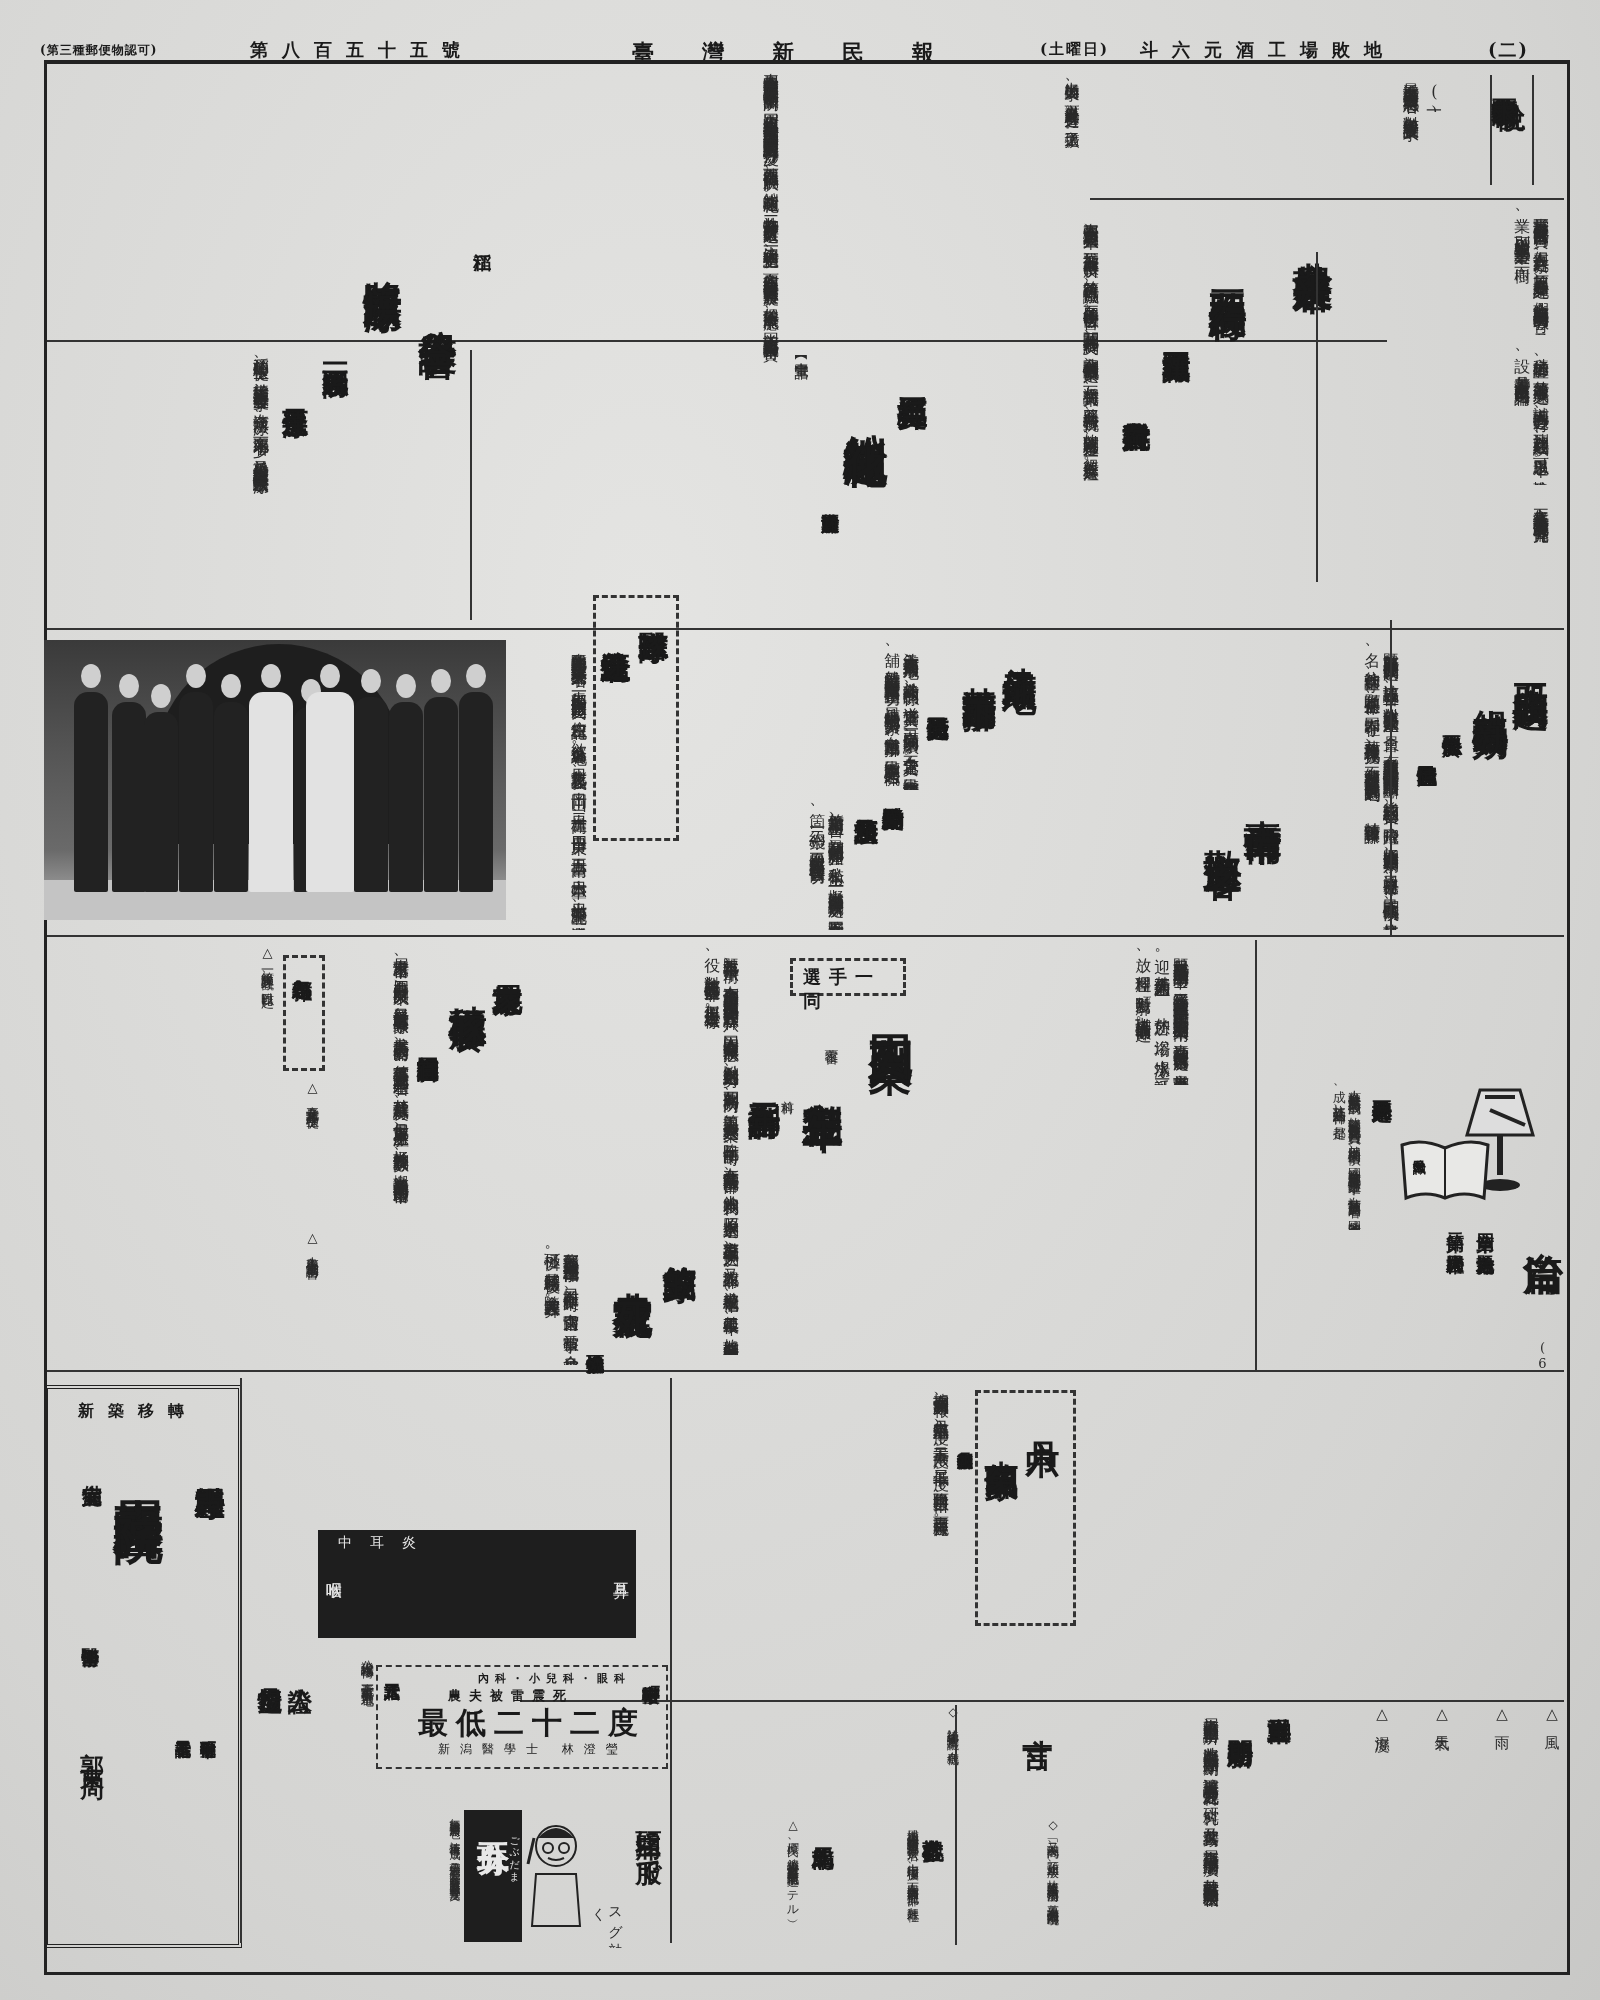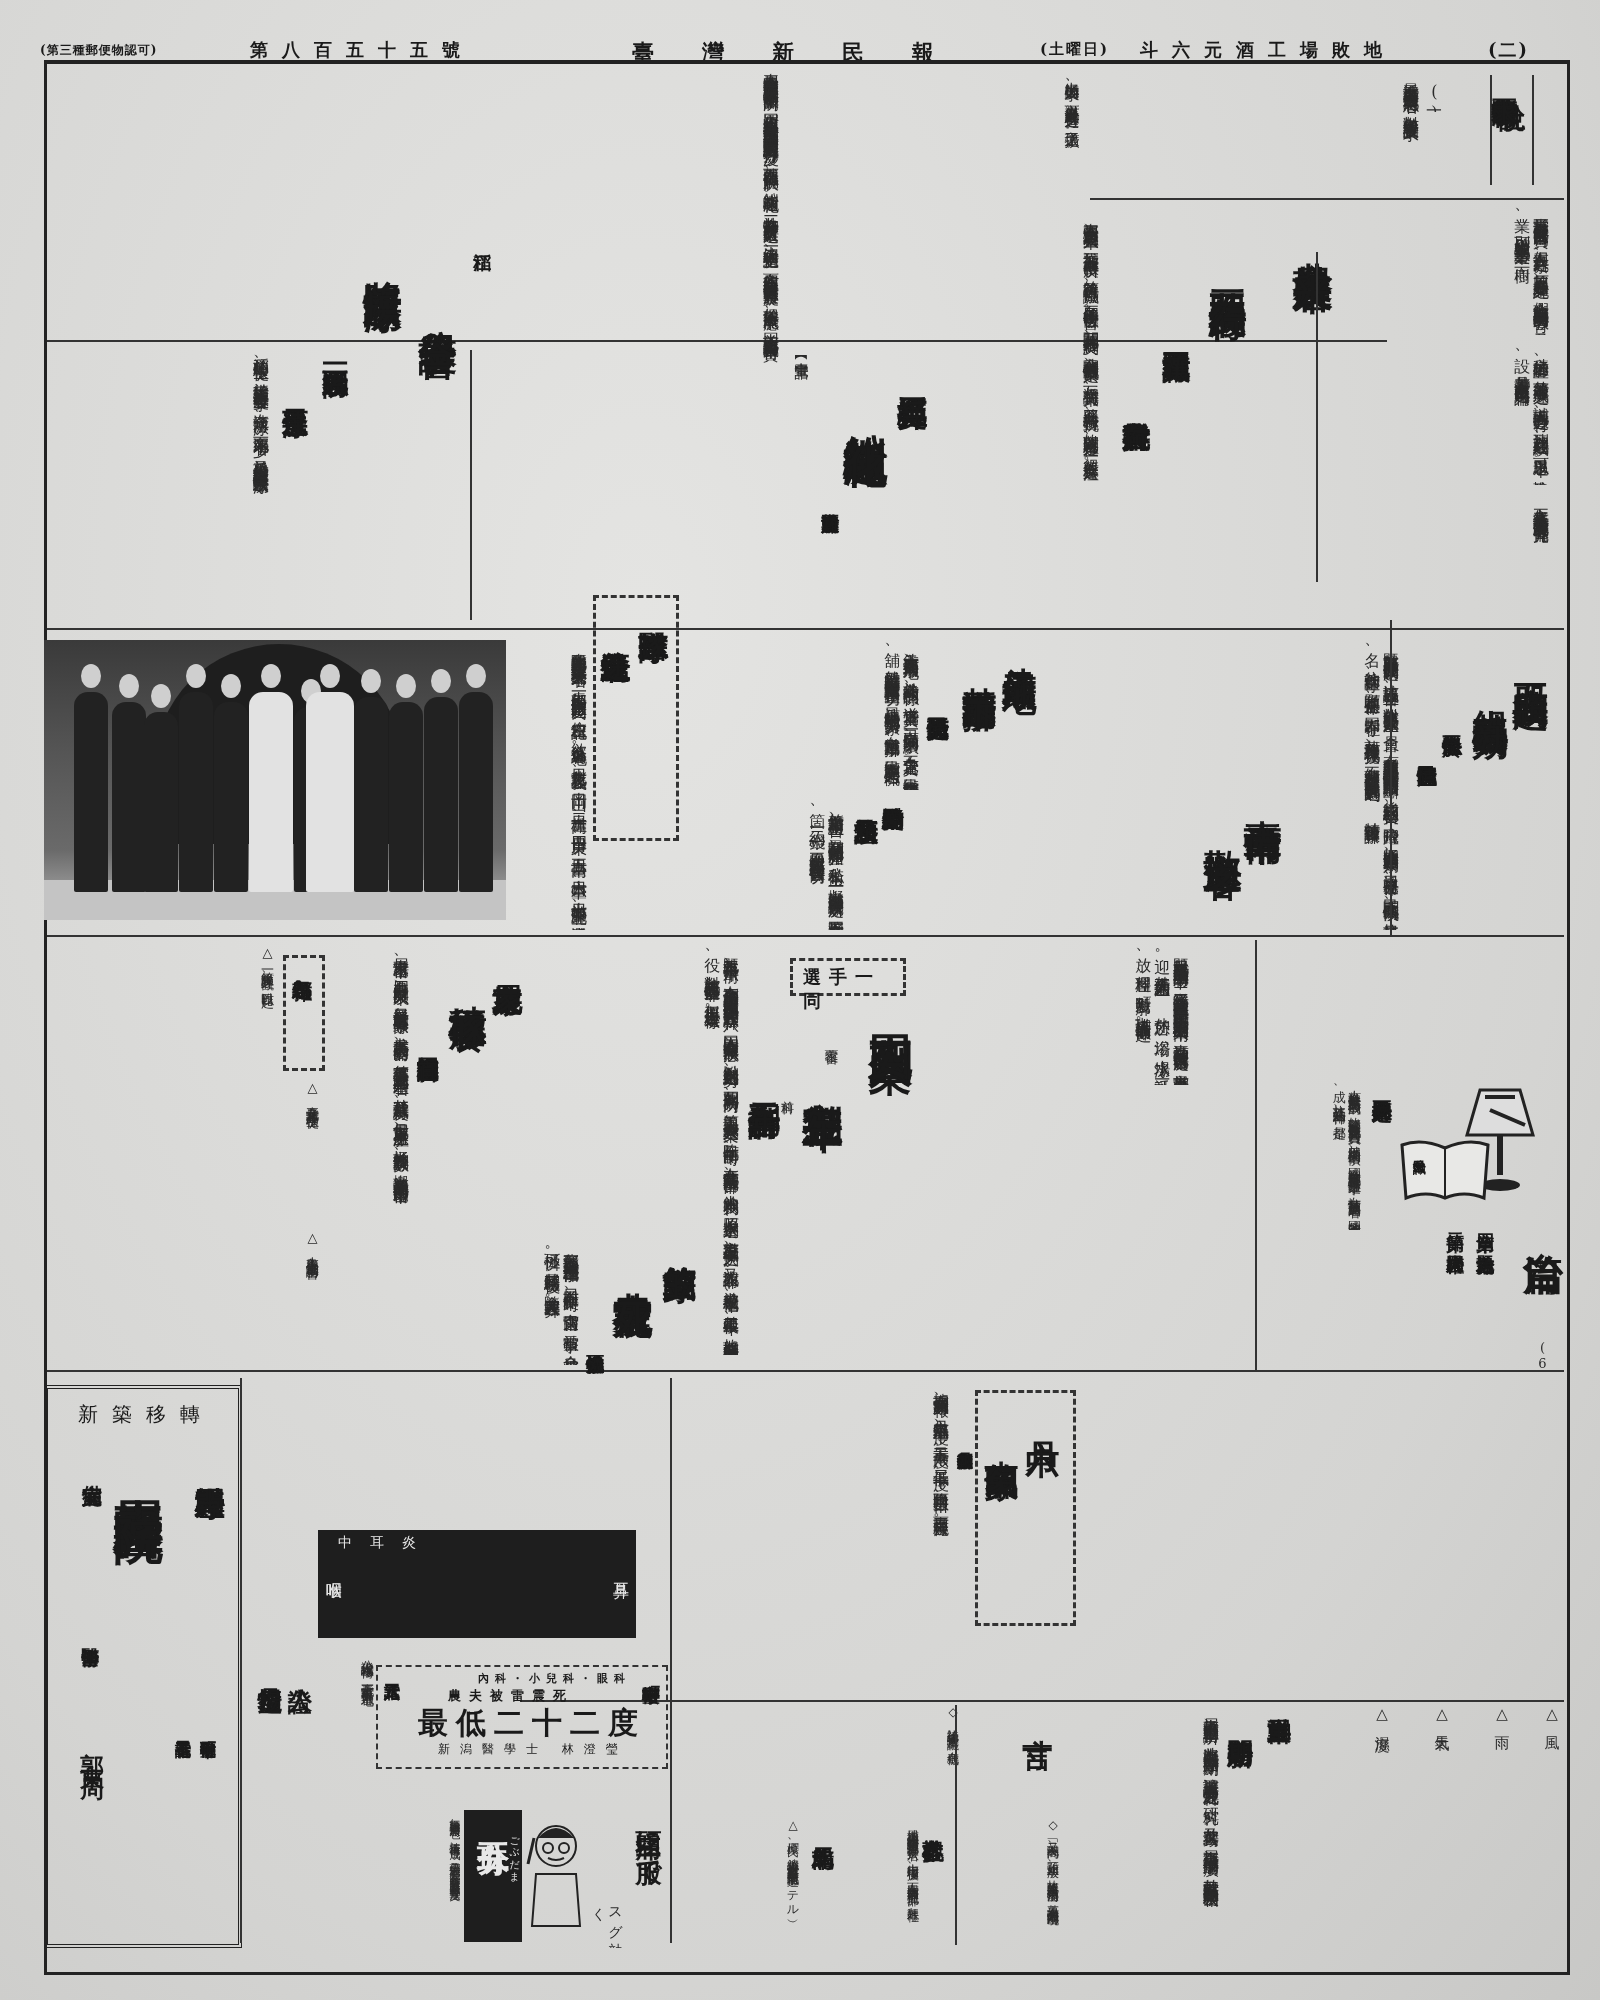--- a/index.html
+++ b/index.html
@@ -222,21 +222,21 @@
   <div class="vt body-text" style="left:700px;top:1818px;width:100px;height:140px;font-size:12px;">△櫻原氏、總督府小官人員賞聘五十數名來北（鐵道ホテル）</div>
 
   <div class="vt hl4" style="left:920px;top:1822px;height:80px;font-size:22px;">參觀本社</div>
   <div class="vt body-text" style="left:870px;top:1820px;width:50px;height:140px;font-size:12px;">埔里街公學校小學校組合員視察團一行三十八名、由街役場後援、而在內吉氏領導下前往北部、拜觀本社。</div>
 
   <div class="vt hl3" style="left:1020px;top:1715px;height:80px;font-size:30px;">寸言</div>
   <div class="vt body-text" style="left:950px;top:1818px;width:110px;height:140px;font-size:12px;">◇又云「現內閣、雖如止水一般、故乾隆將來之組自然湧出、若更決必有強烈內閣出現」</div>
   <div class="vt body-text" style="left:860px;top:1705px;width:100px;height:100px;font-size:12px;">◇統論休會之經濟會議、在危機</div>
 
   <div class="box" style="left:44px;top:1385px;width:190px;height:555px;border:4px double #222;">
-    <div style="position:absolute;left:30px;top:12px;font-size:20px;font-weight:normal;letter-spacing:14px;">新築移轉</div>
+    <div style="position:absolute;left:30px;top:12px;font-size:16px;font-weight:bold;letter-spacing:14px;">新築移轉</div>
     <div class="vt hl1" style="left:62px;top:70px;font-size:50px;">東周產婦人科醫院</div>
     <div class="vt hl3" style="left:120px;top:75px;height:260px;width:60px;font-size:30px;">產科婦人科專門</div>
     <div class="vt hl4" style="left:32px;top:80px;font-size:20px;">病室完備</div>
     <div class="vt hl4" style="left:32px;top:245px;font-size:18px;">醫學博士</div>
     <div class="vt hl3" style="left:30px;top:345px;font-size:24px;letter-spacing:12px;">郭東周</div>
     <div class="vt hl4" style="left:150px;top:340px;font-size:16px;">臺中市柳町七丁目</div>
     <div class="vt hl4" style="left:125px;top:340px;font-size:16px;">電話七二三番</div>
   </div>
 
   <div class="ad-dark" style="left:318px;top:1530px;width:318px;height:108px;">

